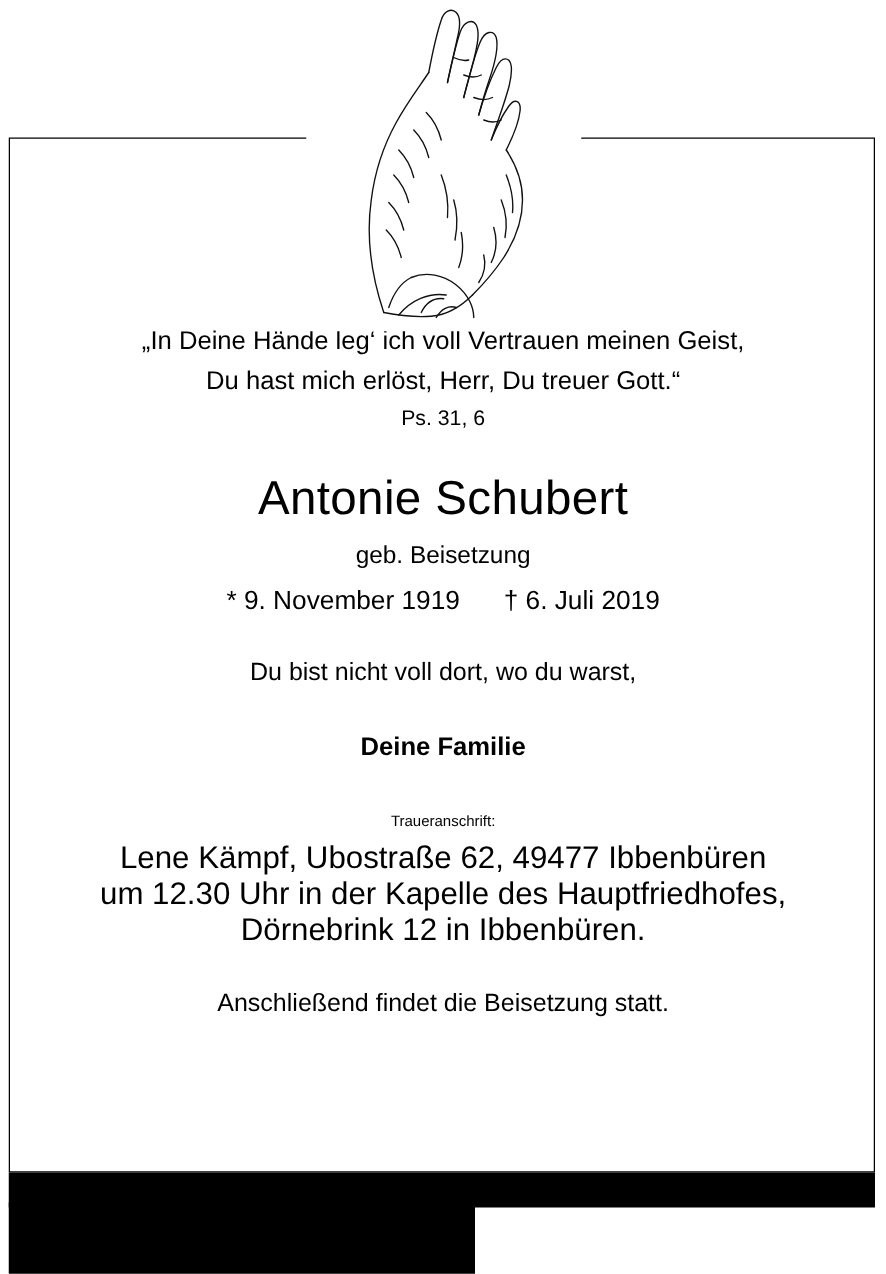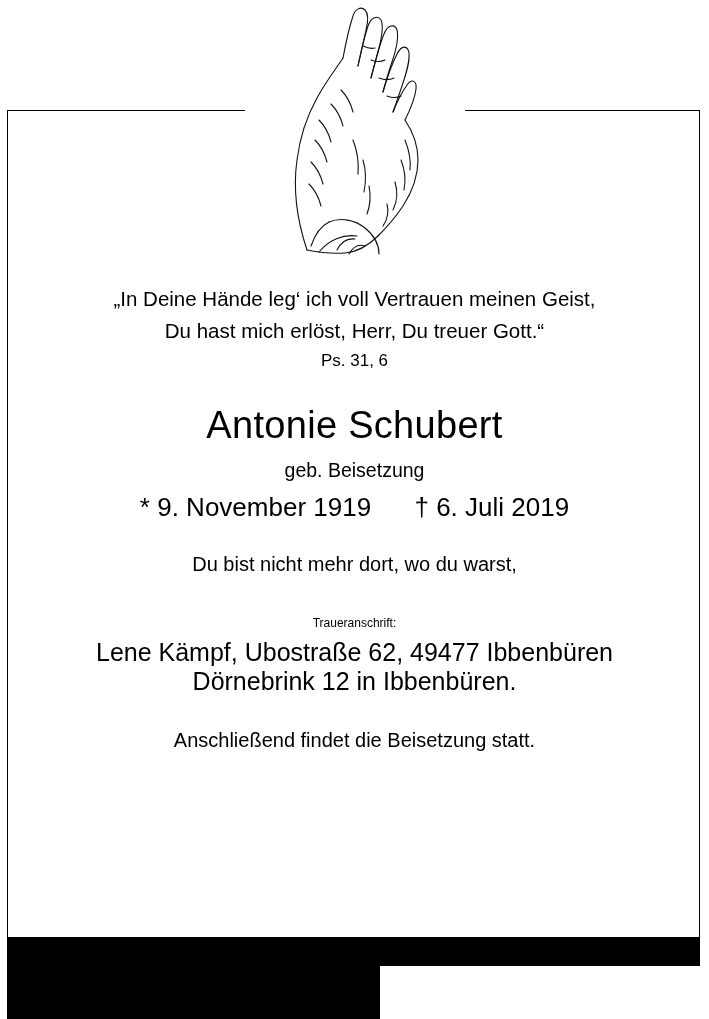--- a/index.html
+++ b/index.html
@@ -42,21 +42,21 @@
     width: 220px;
     height: 265px;
     z-index: 3;
     background: #ffffff;
   }
   .hands svg { display: block; width: 100%; height: 100%; }
 
   .content {
     position: absolute;
     left: 8px;
-    top: 284px;
+    top: 258px;
     width: 693px;
     text-align: center;
   }
   .verse {
     font-size: 20.5px;
     line-height: 30px;
     margin: 0 0 2px 0;
   }
   .verse-ref {
     font-size: 17px;
@@ -68,21 +68,21 @@
     line-height: 50px;
     margin: 26px 0 0 0;
     letter-spacing: 0.3px;
   }
   .maiden {
     font-size: 19.5px;
     line-height: 28px;
     margin: 6px 0 0 0;
   }
   .dates {
-    font-size: 26px;
+    font-size: 21px;
     line-height: 30px;
     margin: 8px 0 0 0;
     white-space: pre;
   }
   .poem {
     font-size: 20px;
     line-height: 29px;
     margin: 28px 0 0 0;
   }
   .family {
@@ -185,26 +185,28 @@
 
   <div class="content">
     <p class="verse">„In Deine Hände leg‘ ich voll Vertrauen meinen Geist,</p>
     <p class="verse">Du hast mich erlöst, Herr, Du treuer Gott.“</p>
     <p class="verse-ref">Ps. 31, 6</p>
 
     <p class="name">Antonie Schubert</p>
     <p class="maiden">geb. Beisetzung</p>
     <p class="dates">* 9. November 1919      † 6. Juli 2019</p>
 
-    <p class="poem">Du bist nicht mehr dort, wo du warst,</p>
-
+    <p class="poem">Du bist nicht voll dort, wo du warst,</p>
+
+    <p class="family">Deine Familie</p>
 
     <p class="addr-label">Traueranschrift:</p>
     <p class="addr">Lene Kämpf, Ubostraße 62, 49477 Ibbenbüren</p>
 
+    <p class="addr">um 12.30 Uhr in der Kapelle des Hauptfriedhofes,</p>
     <p class="addr">Dörnebrink 12 in Ibbenbüren.</p>
 
     <p class="after">Anschließend findet die Beisetzung statt.</p>
   </div>
 
   <div class="black-bar-top"></div>
   <div class="black-bar-bottom"></div>
 
 </div>
 

